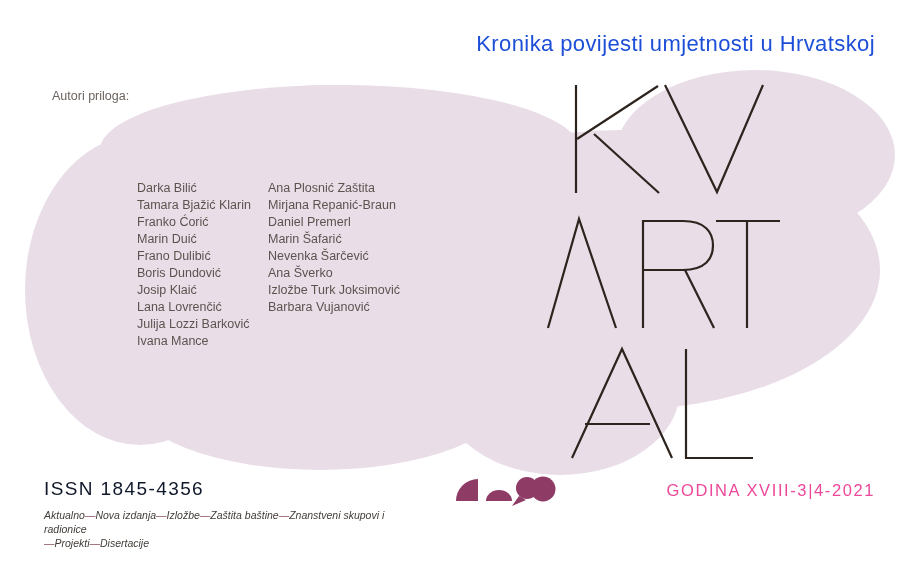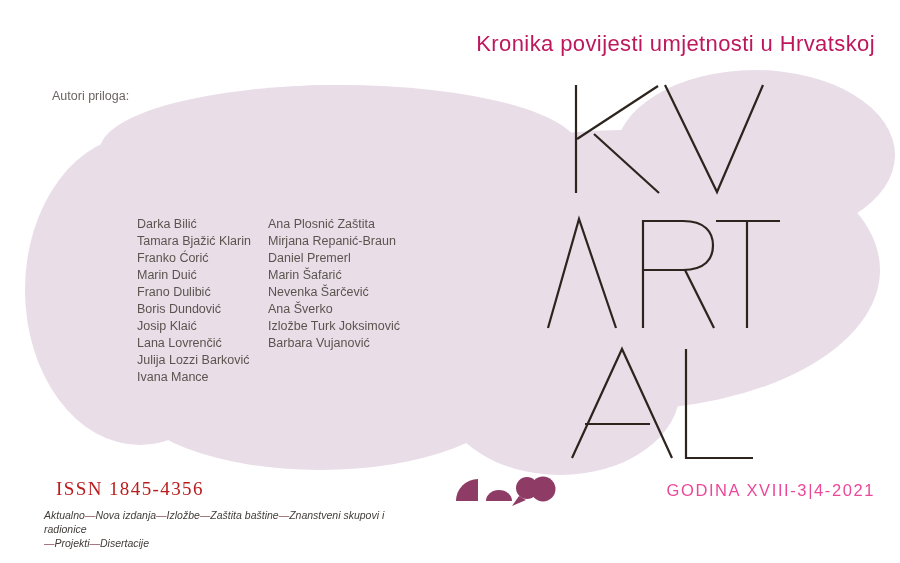--- a/index.html
+++ b/index.html
@@ -9,26 +9,26 @@
   .lobe{position:absolute;border-radius:50%;background:var(--blob,#e9dde8);}
   .e1{left:30px;top:85px;width:600px;height:370px;}
   .e2{left:360px;top:130px;width:520px;height:280px;}
   .e3{left:615px;top:70px;width:280px;height:170px;}
   .e4{left:100px;top:85px;width:480px;height:130px;}
   .e5{left:25px;top:135px;width:230px;height:310px;}
   .e6{left:130px;top:320px;width:380px;height:150px;}
   .e7{left:440px;top:305px;width:240px;height:170px;}
   
   .title{position:absolute;top:31px;right:25px;font-size:22px;font-weight:300;
-         letter-spacing:.4px;color:#be185d;white-space:nowrap;}
+         letter-spacing:.4px;color:#1d4ed8;white-space:nowrap;}
   .autori-label{position:absolute;left:44px;top:89px;font-size:12.5px;color:#6b6460;margin-left:8px;}
-  .authors-col{position:absolute;top:216px;font-size:12.5px;line-height:17px;color:#5b544e;}
+  .authors-col{position:absolute;top:180px;font-size:12.5px;line-height:17px;color:#5b544e;}
   .col1{left:137px;} .col2{left:268px;}
-  .issn{position:absolute;left:56px;top:478px;font-size:19px;font-weight:300;
-        letter-spacing:1.4px;color:#b91c1c;white-space:nowrap;font-family:Liberation Serif, serif;}
+  .issn{position:absolute;left:44px;top:478px;font-size:19px;font-weight:300;
+        letter-spacing:1.4px;color:#0f172a;white-space:nowrap;}
   .godina{position:absolute;right:25px;top:481px;font-size:16.5px;font-weight:300;
         letter-spacing:1.6px;color:#ec4899;white-space:nowrap;}
   .rubrics{position:absolute;left:44px;top:508px;width:370px;font-size:10.5px;
         line-height:14px;color:#413c38;font-style:italic;}
   .rubrics .dash{color:var(--dash,#8a4f58);}
   .rubrics .nav-item{color:#413c38;}
   
   .overlay{position:absolute;left:0;top:0;pointer-events:none;}
   .overlay path, .overlay circle{vector-effect:non-scaling-stroke;}
 </style>

